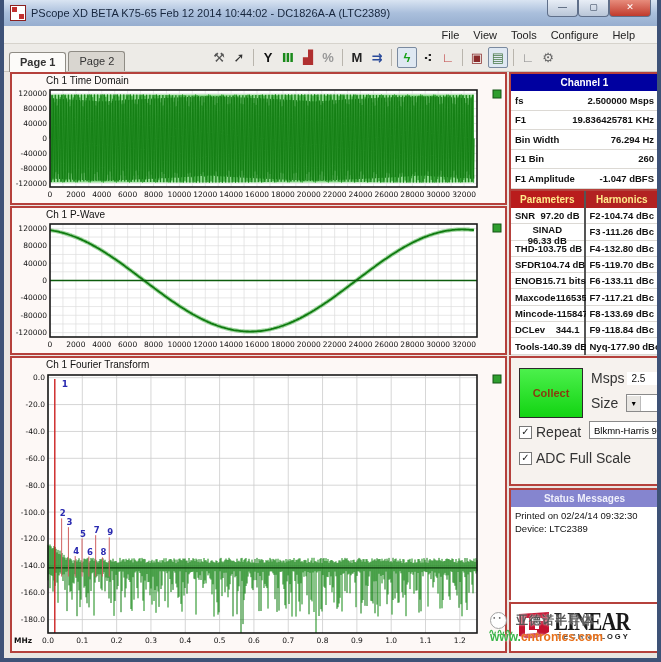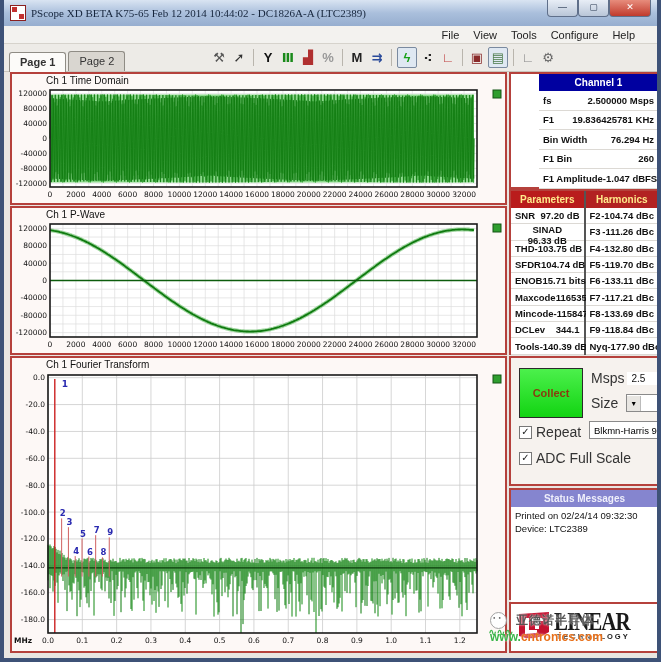--- a/index.html
+++ b/index.html
@@ -4,21 +4,21 @@
 <style>
   html,body{margin:0;padding:0;background:#7a8aa8;font-family:"Liberation Sans","DejaVu Sans",sans-serif;}
   #stage{position:relative;width:661px;height:662px;overflow:hidden;background:#e9e6e2;
          border-left:4px solid #3e5277;border-right:4px solid #3e5277;border-bottom:4px solid #3e5277;box-sizing:border-box;}
   
   #titlebar{position:absolute;left:0;top:0;width:100%;height:26px;
     background:linear-gradient(#d9e4f2,#aabfdc 50%,#96aecf);border-bottom:1px solid #6e84a8;display:flex;align-items:center;}
   #app-icon{width:14px;height:14px;margin:0 5px 0 6px;background:#fff;border:1px solid #8a2020;position:relative;}
   #app-icon:before{content:"";position:absolute;left:1px;top:1px;width:5px;height:5px;background:#c23030;}
   #app-icon:after{content:"";position:absolute;right:1px;bottom:1px;width:5px;height:5px;background:#c23030;}
-  #title-text{font-size:11px;color:#16253c;white-space:nowrap;overflow:hidden;font-family:Liberation Serif, serif;}
+  #title-text{font-size:11px;color:#16253c;white-space:nowrap;overflow:hidden;}
   #win-controls{position:absolute;right:6px;top:0;display:flex;}
   .winbtn{width:29px;height:16px;border:1px solid #5f6f8a;border-top:none;border-radius:0 0 4px 4px;
     background:linear-gradient(#e8eef6,#b9c6d8);font-size:9px;line-height:15px;text-align:center;color:#26364e;}
   .winbtn.close{width:40px;background:linear-gradient(#e78c7c,#c03a2c);color:#fff;font-weight:bold;}
   
   #menubar{position:absolute;left:0;top:26px;width:100%;height:18px;background:#f3f2ef;border-bottom:1px solid #d6d3cc;
     display:flex;justify-content:flex-end;align-items:center;padding-right:22px;box-sizing:border-box;}
   .menu-item{font-size:11px;color:#222;margin-left:14px;}
   
   #tabrow{position:absolute;left:0;top:44px;width:100%;height:27px;background:#edebe7;border-bottom:1px solid #c9c5bd;}
@@ -794,21 +794,21 @@
           <text x="344.88" y="272" font-size="7.5" fill="#111" text-anchor="middle">0.9</text>
           <text x="379.20000000000005" y="272" font-size="7.5" fill="#111" text-anchor="middle">1.0</text>
           <text x="413.52000000000004" y="272" font-size="7.5" fill="#111" text-anchor="middle">1.1</text>
           <text x="447.84" y="272" font-size="7.5" fill="#111" text-anchor="middle">1.2</text>
           <text x="2" y="272" font-size="7.5" font-weight="bold" fill="#111">MHz</text>
           <rect x="481" y="4" width="8" height="8" fill="#2f9e2f" stroke="#155515" stroke-width="1"></rect>
         </svg>
       </div>
   </div>
 
-  <div class="rbox" style="top:72px;height:117px;padding-left:28px;">
+  <div class="rbox" style="top:72px;height:117px;">
     <div class="rhead" style="background:#0000a0;">Channel 1</div>
     <div id="channel-rows">
         <div class="trow" style="height: 18.5px;">
           <span class="tlabel">fs</span>
           <span class="tval">2.500000 Msps</span>
         </div>
         <div class="trow" style="height: 18.5px;">
           <span class="tlabel">F1</span>
           <span class="tval">19.836425781 KHz</span>
         </div>

